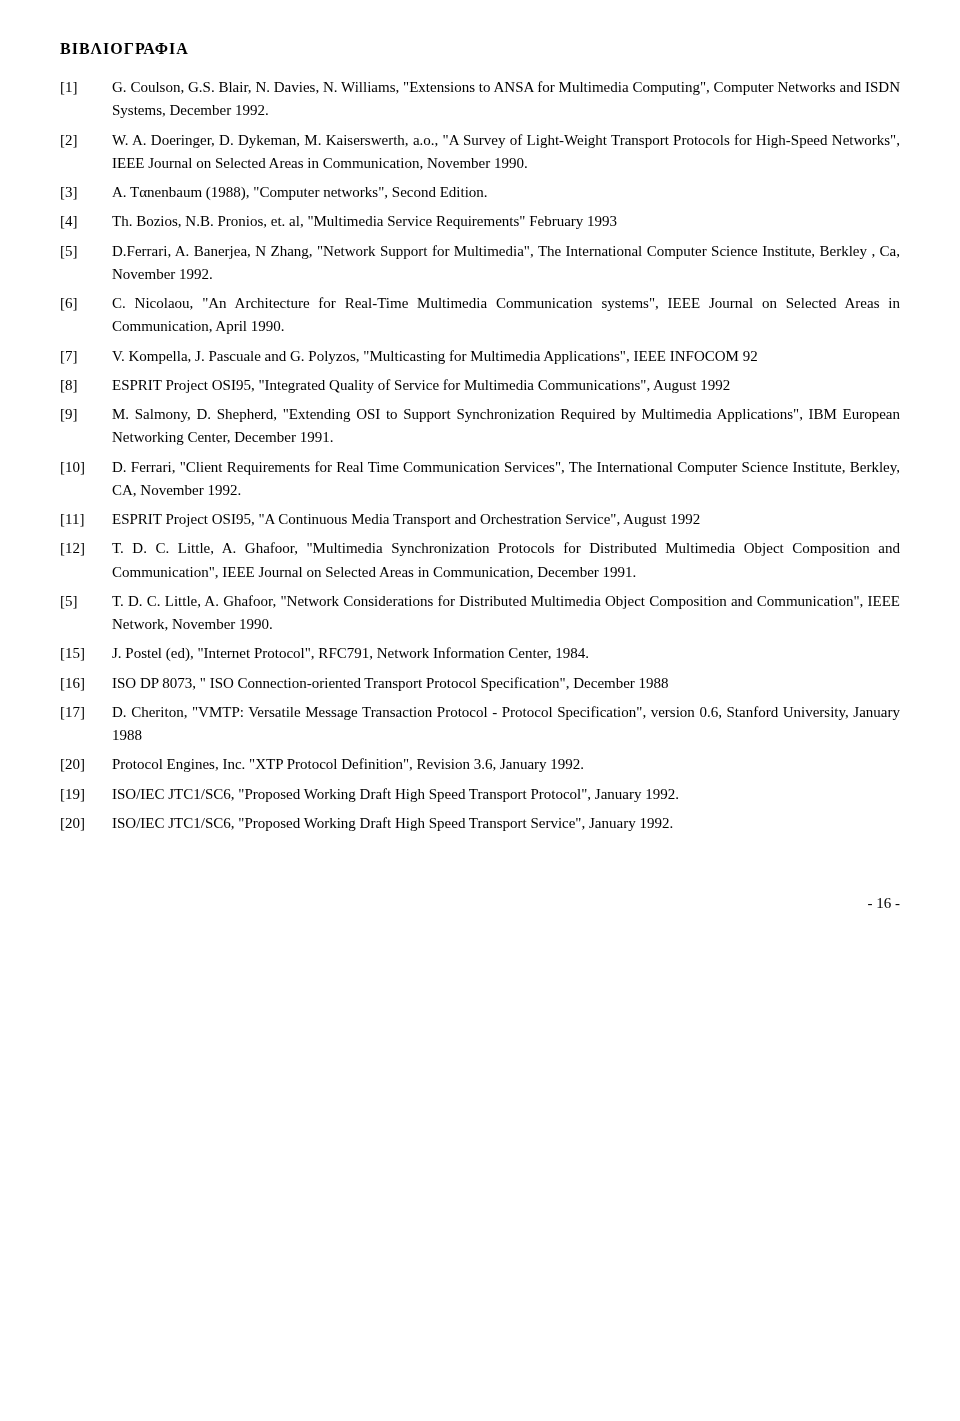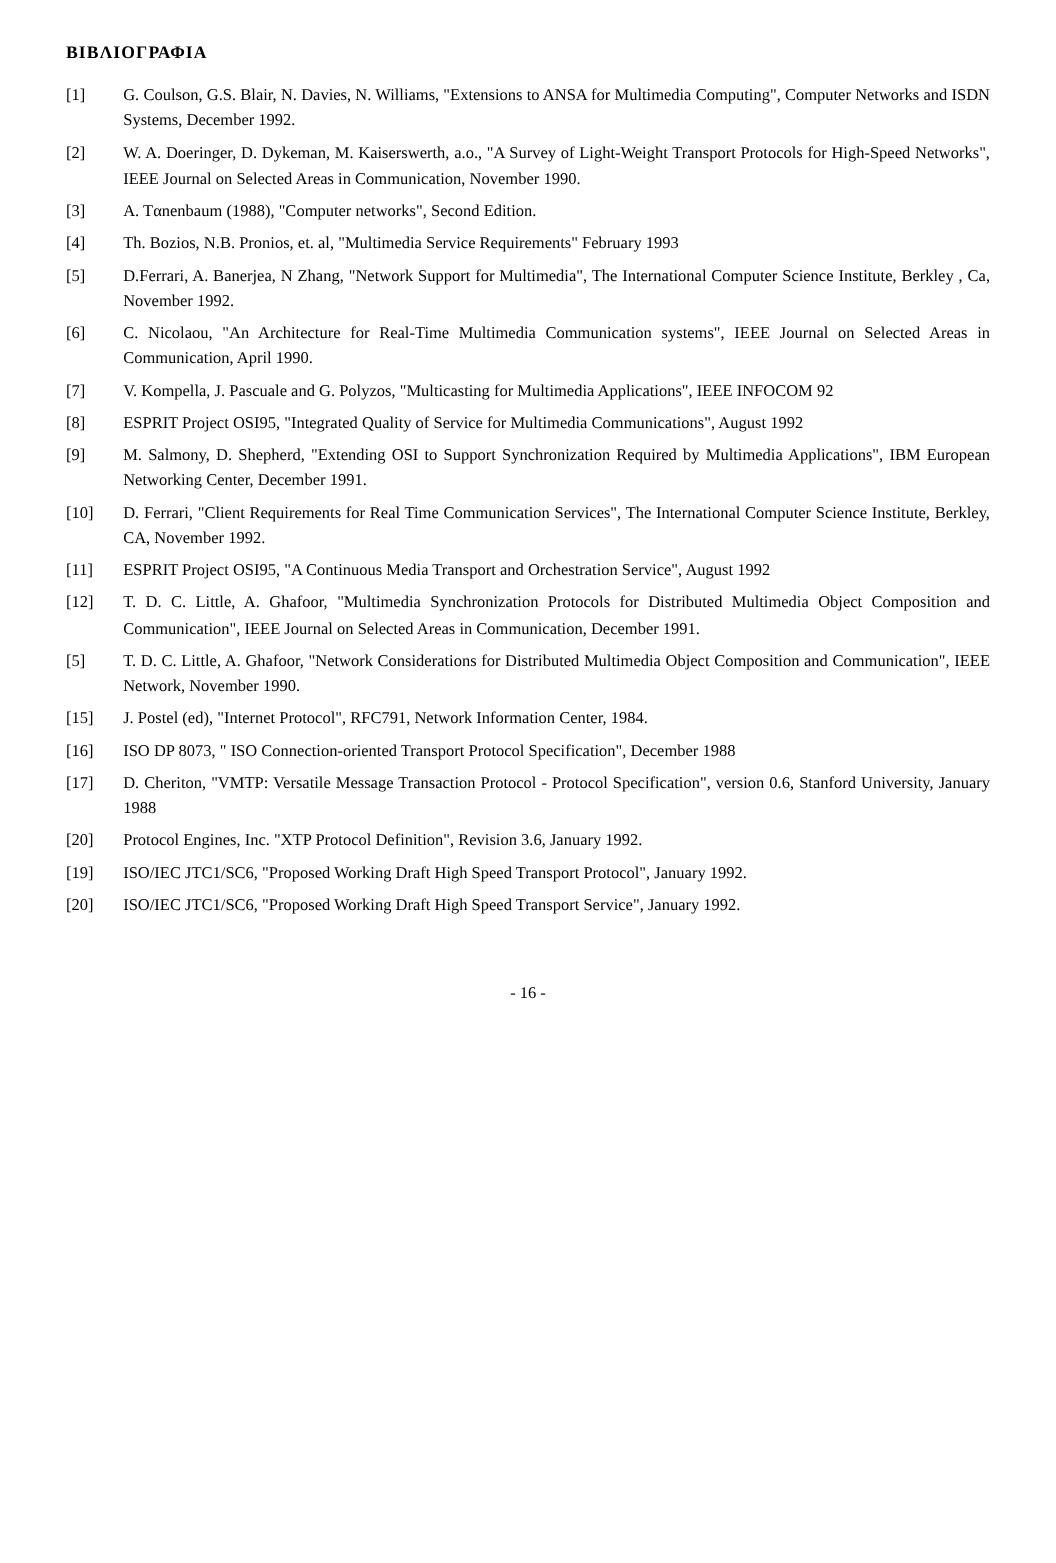--- a/index.html
+++ b/index.html
@@ -37,21 +37,21 @@
       min-width: 52px;
       text-align: left;
       flex-shrink: 0;
       padding-right: 4px;
     }
     .bib-text {
       flex: 1;
       text-align: justify;
     }
     .page-footer {
-      text-align: center;
+      text-align: right;
       margin-top: 60px;
       font-size: 15px;
     }
   </style>
 </head>
 <body>
 
 <div class="page-title">ΒΙΒΛΙΟΓΡΑΦΙΑ</div>
 
 <div class="bib-container">

